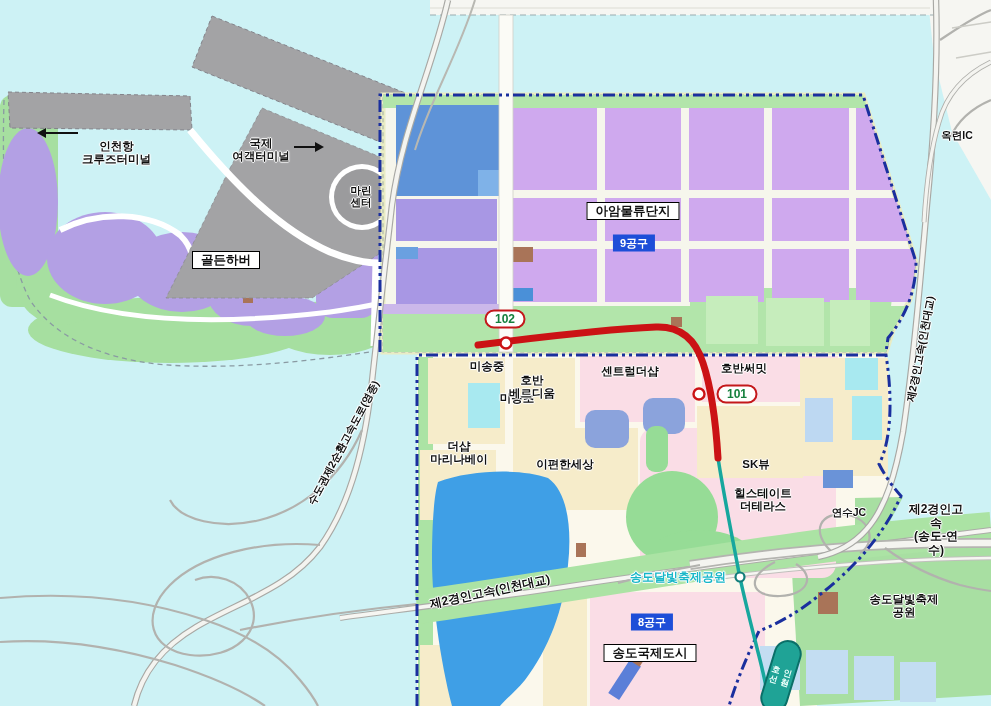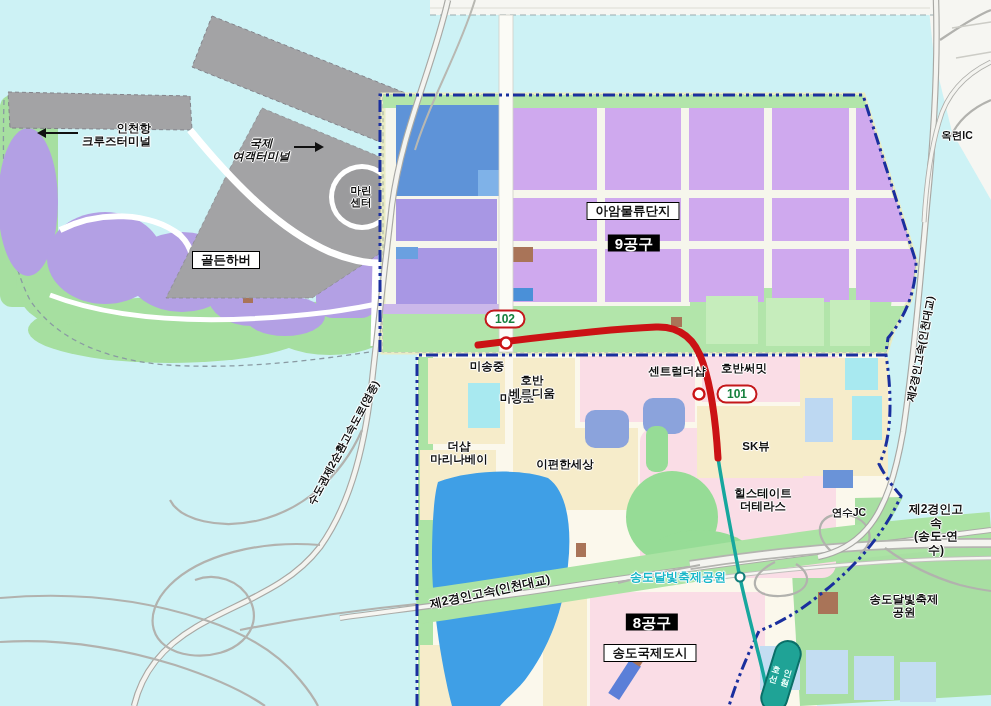--- a/index.html
+++ b/index.html
@@ -2,26 +2,26 @@
 <html><head>
 <meta charset="utf-8">
 <style>
   html,body{margin:0;padding:0;background:#e8e8e8;}
   .map{position:relative;width:991px;height:706px;overflow:hidden;background:#cdf2f5;
        font-family:"Liberation Sans",sans-serif;}
   .map svg{position:absolute;left:0;top:0;}
   .lbl{position:absolute;transform:translate(-50%,-50%);font-weight:bold;font-size:11.5px;
        color:#101010;text-align:center;line-height:1.13;white-space:pre-line;
        text-shadow:-1px 0 0 #fff,1px 0 0 #fff,0 -1px 0 #fff,0 1px 0 #fff,0 0 3px #fff;z-index:5;}
-  .lbl-left{transform:none;text-align:right;}
+  .lbl-left{transform:none;text-align:center;margin-top:18px;}
   .sm{font-size:10.5px;}
   .rd{font-size:12px;}
   .box{background:#fff;border:1.6px solid #000;padding:0 8px;line-height:16px;font-size:12.5px;
        white-space:nowrap;text-shadow:none;}
-  .badge{background:#000000;color:#fff;border:0;padding:1px 7px;line-height:15px;font-size:15px;
+  .badge{background:#1d4ed8;color:#fff;border:0;padding:1px 7px;line-height:15px;font-size:11px;
        text-shadow:none;}
   .oval{width:37px;height:15px;border-radius:10px;border:2px solid #c4181b;background:#fff;
        color:#15803d;font-size:12px;line-height:15px;text-shadow:none;}
   .cyanlbl{color:#18b7c8;font-size:12px;text-align:right;}
   .rot{white-space:nowrap;}
   .arrow-line{position:absolute;height:2px;background:#111;z-index:5;}
   .arrow-head{position:absolute;width:0;height:0;border-style:solid;z-index:5;}
   .caps-text{position:absolute;writing-mode:vertical-rl;color:#eafffb;font-weight:bold;font-size:8.5px;
        letter-spacing:1px;text-shadow:none;z-index:6;transform:translate(-50%,-50%) rotate(17deg);}
 </style>
@@ -214,47 +214,47 @@
   <g transform="rotate(17 781 676)">
     <rect x="768" y="640" width="26" height="72" rx="13" fill="#1fa396" stroke="#0a6f68" stroke-width="2"></rect>
   </g>
 </svg>
 
   <div class="lbl lbl-left" style="left:82px;top:122px;">인천항
 크루즈터미널</div>
   <div class="arrow-line" style="left:46px;top:132px;width:32px;"></div>
   <div class="arrow-head" style="left:37px;top:128px;border-width:5px 9px 5px 0;border-color:transparent #111 transparent transparent;"></div>
 
-  <div class="lbl" style="left:261px;top:150px;font-style:italic;">국제
+  <div class="lbl" style="left:261px;top:150px;">국제
 여객터미널</div>
   <div class="arrow-line" style="left:294px;top:146px;width:22px;"></div>
   <div class="arrow-head" style="left:315px;top:142px;border-width:5px 0 5px 9px;border-color:transparent transparent transparent #111;"></div>
 
   <div class="lbl sm" style="left:361px;top:197px;">마린
 센터</div>
   <div class="lbl box" style="left:226px;top:260px;">골든하버</div>
 
   <div class="lbl box" style="left:633px;top:211px;">아암물류단지</div>
   <div class="lbl badge" style="left:634px;top:243px;">9공구</div>
 
   <div class="lbl sm" style="left:957px;top:136px;">옥련IC</div>
 
   <div class="lbl oval" style="left:505px;top:319px;">102</div>
   <div class="lbl oval" style="left:737px;top:394px;">101</div>
 
   <div class="lbl" style="left:487px;top:366px;">미송중</div>
   <div class="lbl" style="left:484px;top:398px;margin-left:33px;">미송초</div>
   <div class="lbl" style="left:532px;top:387px;">호반
 베르디움</div>
-  <div class="lbl" style="left:630px;top:371px;margin-left:47px;">센트럴더샵</div>
+  <div class="lbl" style="left:630px;top:371px;">센트럴더샵</div>
   <div class="lbl" style="left:744px;top:368px;">호반써밋</div>
   <div class="lbl" style="left:459px;top:453px;">더샵
 마리나베이</div>
   <div class="lbl" style="left:565px;top:464px;">이편한세상</div>
-  <div class="lbl" style="left:756px;top:446px;">SK뷰</div>
+  <div class="lbl" style="left:756px;top:464px;">SK뷰</div>
   <div class="lbl" style="left:763px;top:500px;">힐스테이트
 더테라스</div>
 
   <div class="lbl sm" style="left:849px;top:513px;text-align:center;">연수JC</div>
   <div class="lbl rd" style="left:936px;top:530px;">제2경인고속
 (송도-연수)</div>
 
   <div class="lbl rd rot" style="left:490px;top:592px;transform:translate(-50%,-50%) rotate(-12deg);">제2경인고속(인천대교)</div>
   <div class="lbl sm rot" style="left:344px;top:443px;transform:translate(-50%,-50%) rotate(-62deg);">수도권제2순환고속도로(영종)</div>
   <div class="lbl sm rot" style="left:921px;top:349px;transform:translate(-50%,-50%) rotate(-79deg);">제2경인고속(인천대교)</div>

